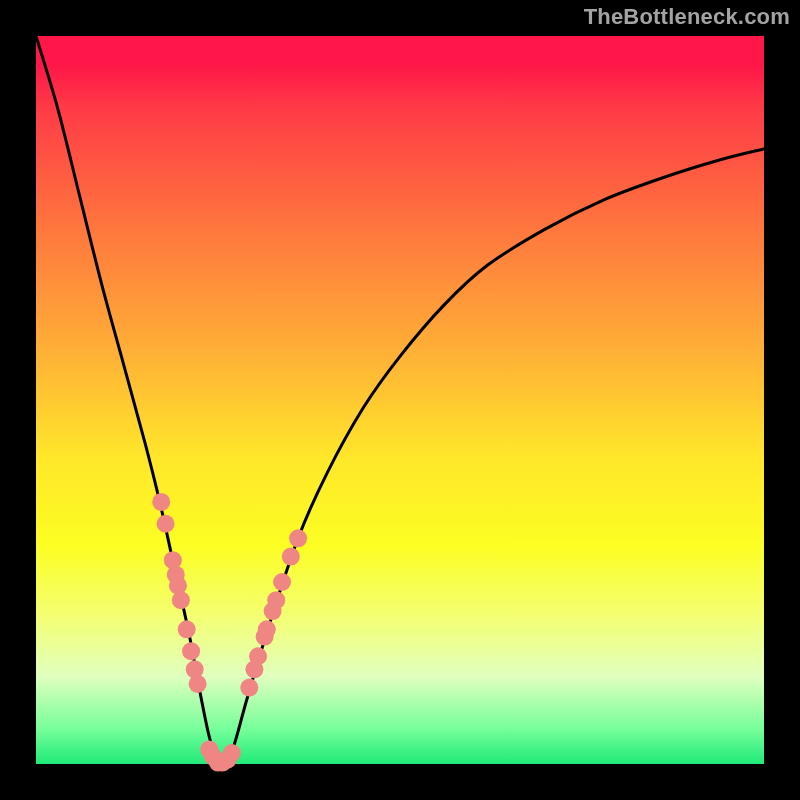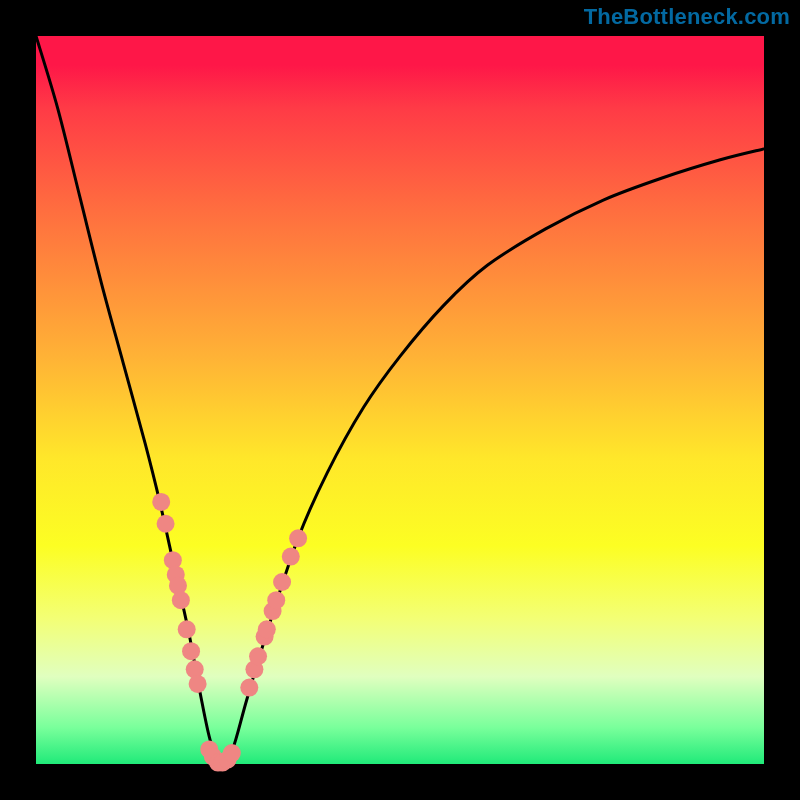--- a/index.html
+++ b/index.html
@@ -32,21 +32,21 @@
       #fcfe23 70%,
       #f3ff75 80%,
       #e0ffbf 88%,
       #79ff9b 95%,
       #20ea79 100%);
   }
   .watermark {
     position: absolute;
     top: 4px;
     right: 10px;
-    color: #0369a1;
+    color: #a3a3a3;
     font-size: 22px;
     font-weight: 600;
     letter-spacing: 0.2px;
   }
   svg.overlay {
     position: absolute;
     left: 0;
     top: 0;
     width: 800px;
     height: 800px;

